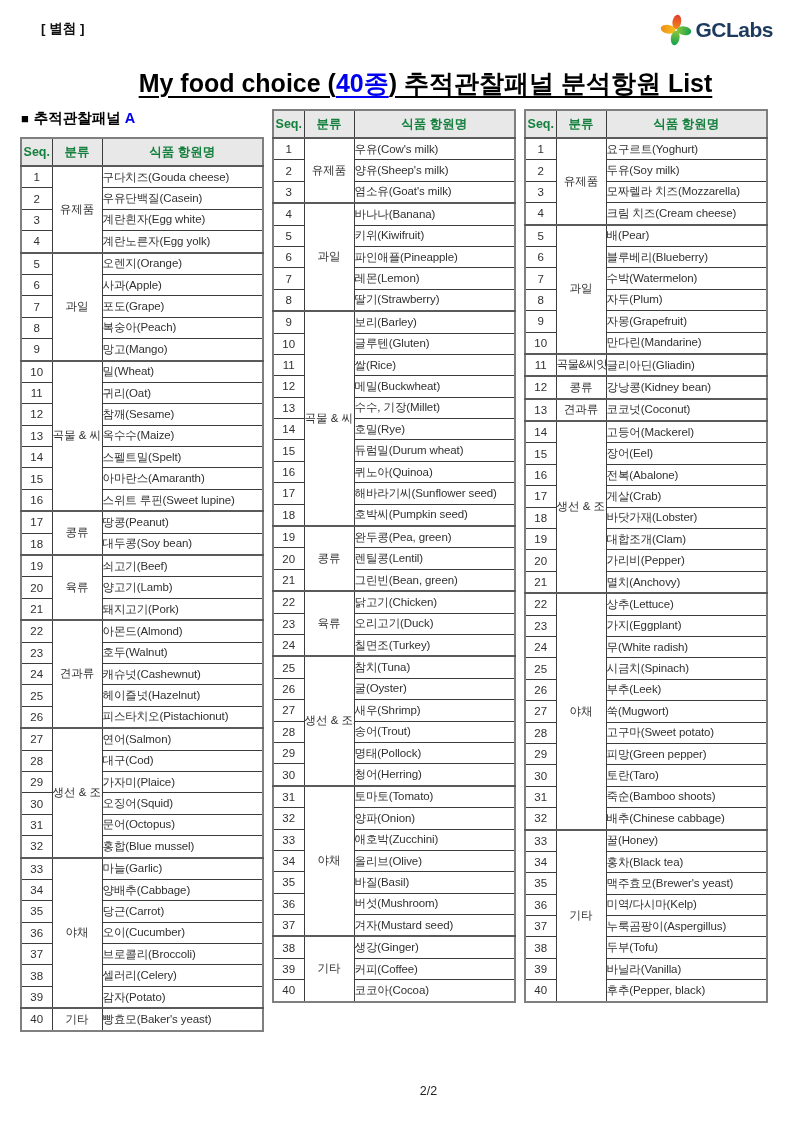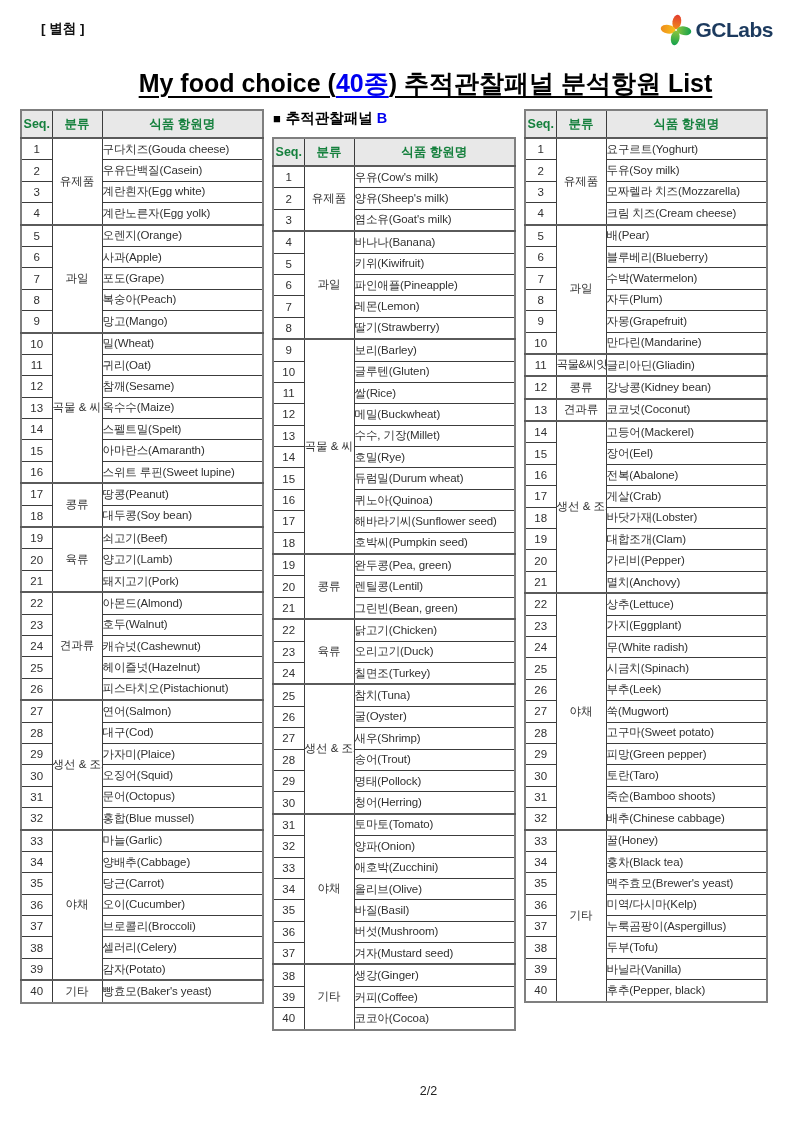--- a/index.html
+++ b/index.html
@@ -76,20 +76,21 @@
     <ellipse cx="19" cy="30" rx="5.4" ry="9.2" fill="url(#gp-bottom)" transform="rotate(9 19 30)"></ellipse>
   </svg>
   <span class="logo-text"><span>GC</span><span class="labs">Labs</span></span>
 </div>
 
 <h1 class="title"><span class="tline">My food choice (</span><span class="hl">40종</span><span class="tline">) 추적관찰패널 분석항원 List</span></h1>
 
 <div class="content">
 
   <div class="panel">
+    <div class="panel-header"><span class="bullet">■</span><span>추적관찰패널</span><span class="letter">A</span></div>
     <table class="list">
       <colgroup>
           <col style="width:31px">
           <col style="width:50px">
           <col style="width:161px">
         </colgroup>
       <thead>
         <tr>
           <th>Seq.</th>
           <th>분류</th>
@@ -262,212 +263,20 @@
             <td class="name">셀러리(Celery)</td>
           </tr>
           <tr>
             <td class="seq">39</td>
             <td class="name">감자(Potato)</td>
           </tr>
           <tr class="group-start">
             <td class="seq">40</td>
             <td class="cat" rowspan="1">기타</td>
             <td class="name">빵효모(Baker's yeast)</td>
-          </tr>
-        </tbody>
-    </table>
-  </div>
-
-  <div class="panel">
-    <div class="panel-header"><span class="bullet">■</span><span>추적관찰패널</span><span class="letter">B</span></div>
-    <table class="list">
-      <colgroup>
-          <col style="width:31px">
-          <col style="width:50px">
-          <col style="width:161px">
-        </colgroup>
-      <thead>
-        <tr>
-          <th>Seq.</th>
-          <th>분류</th>
-          <th>식품 항원명</th>
-        </tr>
-      </thead>
-      <tbody>
-          <tr class="group-start">
-            <td class="seq">1</td>
-            <td class="cat" rowspan="3">유제품</td>
-            <td class="name">우유(Cow's milk)</td>
-          </tr>
-          <tr>
-            <td class="seq">2</td>
-            <td class="name">양유(Sheep's milk)</td>
-          </tr>
-          <tr>
-            <td class="seq">3</td>
-            <td class="name">염소유(Goat's milk)</td>
-          </tr>
-          <tr class="group-start">
-            <td class="seq">4</td>
-            <td class="cat" rowspan="5">과일</td>
-            <td class="name">바나나(Banana)</td>
-          </tr>
-          <tr>
-            <td class="seq">5</td>
-            <td class="name">키위(Kiwifruit)</td>
-          </tr>
-          <tr>
-            <td class="seq">6</td>
-            <td class="name">파인애플(Pineapple)</td>
-          </tr>
-          <tr>
-            <td class="seq">7</td>
-            <td class="name">레몬(Lemon)</td>
-          </tr>
-          <tr>
-            <td class="seq">8</td>
-            <td class="name">딸기(Strawberry)</td>
-          </tr>
-          <tr class="group-start">
-            <td class="seq">9</td>
-            <td class="cat" rowspan="10">곡물
-&amp;
-씨앗</td>
-            <td class="name">보리(Barley)</td>
-          </tr>
-          <tr>
-            <td class="seq">10</td>
-            <td class="name">글루텐(Gluten)</td>
-          </tr>
-          <tr>
-            <td class="seq">11</td>
-            <td class="name">쌀(Rice)</td>
-          </tr>
-          <tr>
-            <td class="seq">12</td>
-            <td class="name">메밀(Buckwheat)</td>
-          </tr>
-          <tr>
-            <td class="seq">13</td>
-            <td class="name">수수, 기장(Millet)</td>
-          </tr>
-          <tr>
-            <td class="seq">14</td>
-            <td class="name">호밀(Rye)</td>
-          </tr>
-          <tr>
-            <td class="seq">15</td>
-            <td class="name">듀럼밀(Durum wheat)</td>
-          </tr>
-          <tr>
-            <td class="seq">16</td>
-            <td class="name">퀴노아(Quinoa)</td>
-          </tr>
-          <tr>
-            <td class="seq">17</td>
-            <td class="name">해바라기씨(Sunflower seed)</td>
-          </tr>
-          <tr>
-            <td class="seq">18</td>
-            <td class="name">호박씨(Pumpkin seed)</td>
-          </tr>
-          <tr class="group-start">
-            <td class="seq">19</td>
-            <td class="cat" rowspan="3">콩류</td>
-            <td class="name">완두콩(Pea, green)</td>
-          </tr>
-          <tr>
-            <td class="seq">20</td>
-            <td class="name">렌틸콩(Lentil)</td>
-          </tr>
-          <tr>
-            <td class="seq">21</td>
-            <td class="name">그린빈(Bean, green)</td>
-          </tr>
-          <tr class="group-start">
-            <td class="seq">22</td>
-            <td class="cat" rowspan="3">육류</td>
-            <td class="name">닭고기(Chicken)</td>
-          </tr>
-          <tr>
-            <td class="seq">23</td>
-            <td class="name">오리고기(Duck)</td>
-          </tr>
-          <tr>
-            <td class="seq">24</td>
-            <td class="name">칠면조(Turkey)</td>
-          </tr>
-          <tr class="group-start">
-            <td class="seq">25</td>
-            <td class="cat" rowspan="6">생선
-&amp;
-조개</td>
-            <td class="name">참치(Tuna)</td>
-          </tr>
-          <tr>
-            <td class="seq">26</td>
-            <td class="name">굴(Oyster)</td>
-          </tr>
-          <tr>
-            <td class="seq">27</td>
-            <td class="name">새우(Shrimp)</td>
-          </tr>
-          <tr>
-            <td class="seq">28</td>
-            <td class="name">송어(Trout)</td>
-          </tr>
-          <tr>
-            <td class="seq">29</td>
-            <td class="name">명태(Pollock)</td>
-          </tr>
-          <tr>
-            <td class="seq">30</td>
-            <td class="name">청어(Herring)</td>
-          </tr>
-          <tr class="group-start">
-            <td class="seq">31</td>
-            <td class="cat" rowspan="7">야채</td>
-            <td class="name">토마토(Tomato)</td>
-          </tr>
-          <tr>
-            <td class="seq">32</td>
-            <td class="name">양파(Onion)</td>
-          </tr>
-          <tr>
-            <td class="seq">33</td>
-            <td class="name">애호박(Zucchini)</td>
-          </tr>
-          <tr>
-            <td class="seq">34</td>
-            <td class="name">올리브(Olive)</td>
-          </tr>
-          <tr>
-            <td class="seq">35</td>
-            <td class="name">바질(Basil)</td>
-          </tr>
-          <tr>
-            <td class="seq">36</td>
-            <td class="name">버섯(Mushroom)</td>
-          </tr>
-          <tr>
-            <td class="seq">37</td>
-            <td class="name">겨자(Mustard seed)</td>
-          </tr>
-          <tr class="group-start">
-            <td class="seq">38</td>
-            <td class="cat" rowspan="3">기타</td>
-            <td class="name">생강(Ginger)</td>
-          </tr>
-          <tr>
-            <td class="seq">39</td>
-            <td class="name">커피(Coffee)</td>
-          </tr>
-          <tr>
-            <td class="seq">40</td>
-            <td class="name">코코아(Cocoa)</td>
           </tr>
         </tbody>
     </table>
   </div>
 
   <div class="panel">
     <table class="list">
       <colgroup>
           <col style="width:31px">
           <col style="width:50px">
@@ -476,20 +285,211 @@
       <thead>
         <tr>
           <th>Seq.</th>
           <th>분류</th>
           <th>식품 항원명</th>
         </tr>
       </thead>
       <tbody>
           <tr class="group-start">
             <td class="seq">1</td>
+            <td class="cat" rowspan="3">유제품</td>
+            <td class="name">우유(Cow's milk)</td>
+          </tr>
+          <tr>
+            <td class="seq">2</td>
+            <td class="name">양유(Sheep's milk)</td>
+          </tr>
+          <tr>
+            <td class="seq">3</td>
+            <td class="name">염소유(Goat's milk)</td>
+          </tr>
+          <tr class="group-start">
+            <td class="seq">4</td>
+            <td class="cat" rowspan="5">과일</td>
+            <td class="name">바나나(Banana)</td>
+          </tr>
+          <tr>
+            <td class="seq">5</td>
+            <td class="name">키위(Kiwifruit)</td>
+          </tr>
+          <tr>
+            <td class="seq">6</td>
+            <td class="name">파인애플(Pineapple)</td>
+          </tr>
+          <tr>
+            <td class="seq">7</td>
+            <td class="name">레몬(Lemon)</td>
+          </tr>
+          <tr>
+            <td class="seq">8</td>
+            <td class="name">딸기(Strawberry)</td>
+          </tr>
+          <tr class="group-start">
+            <td class="seq">9</td>
+            <td class="cat" rowspan="10">곡물
+&amp;
+씨앗</td>
+            <td class="name">보리(Barley)</td>
+          </tr>
+          <tr>
+            <td class="seq">10</td>
+            <td class="name">글루텐(Gluten)</td>
+          </tr>
+          <tr>
+            <td class="seq">11</td>
+            <td class="name">쌀(Rice)</td>
+          </tr>
+          <tr>
+            <td class="seq">12</td>
+            <td class="name">메밀(Buckwheat)</td>
+          </tr>
+          <tr>
+            <td class="seq">13</td>
+            <td class="name">수수, 기장(Millet)</td>
+          </tr>
+          <tr>
+            <td class="seq">14</td>
+            <td class="name">호밀(Rye)</td>
+          </tr>
+          <tr>
+            <td class="seq">15</td>
+            <td class="name">듀럼밀(Durum wheat)</td>
+          </tr>
+          <tr>
+            <td class="seq">16</td>
+            <td class="name">퀴노아(Quinoa)</td>
+          </tr>
+          <tr>
+            <td class="seq">17</td>
+            <td class="name">해바라기씨(Sunflower seed)</td>
+          </tr>
+          <tr>
+            <td class="seq">18</td>
+            <td class="name">호박씨(Pumpkin seed)</td>
+          </tr>
+          <tr class="group-start">
+            <td class="seq">19</td>
+            <td class="cat" rowspan="3">콩류</td>
+            <td class="name">완두콩(Pea, green)</td>
+          </tr>
+          <tr>
+            <td class="seq">20</td>
+            <td class="name">렌틸콩(Lentil)</td>
+          </tr>
+          <tr>
+            <td class="seq">21</td>
+            <td class="name">그린빈(Bean, green)</td>
+          </tr>
+          <tr class="group-start">
+            <td class="seq">22</td>
+            <td class="cat" rowspan="3">육류</td>
+            <td class="name">닭고기(Chicken)</td>
+          </tr>
+          <tr>
+            <td class="seq">23</td>
+            <td class="name">오리고기(Duck)</td>
+          </tr>
+          <tr>
+            <td class="seq">24</td>
+            <td class="name">칠면조(Turkey)</td>
+          </tr>
+          <tr class="group-start">
+            <td class="seq">25</td>
+            <td class="cat" rowspan="6">생선
+&amp;
+조개</td>
+            <td class="name">참치(Tuna)</td>
+          </tr>
+          <tr>
+            <td class="seq">26</td>
+            <td class="name">굴(Oyster)</td>
+          </tr>
+          <tr>
+            <td class="seq">27</td>
+            <td class="name">새우(Shrimp)</td>
+          </tr>
+          <tr>
+            <td class="seq">28</td>
+            <td class="name">송어(Trout)</td>
+          </tr>
+          <tr>
+            <td class="seq">29</td>
+            <td class="name">명태(Pollock)</td>
+          </tr>
+          <tr>
+            <td class="seq">30</td>
+            <td class="name">청어(Herring)</td>
+          </tr>
+          <tr class="group-start">
+            <td class="seq">31</td>
+            <td class="cat" rowspan="7">야채</td>
+            <td class="name">토마토(Tomato)</td>
+          </tr>
+          <tr>
+            <td class="seq">32</td>
+            <td class="name">양파(Onion)</td>
+          </tr>
+          <tr>
+            <td class="seq">33</td>
+            <td class="name">애호박(Zucchini)</td>
+          </tr>
+          <tr>
+            <td class="seq">34</td>
+            <td class="name">올리브(Olive)</td>
+          </tr>
+          <tr>
+            <td class="seq">35</td>
+            <td class="name">바질(Basil)</td>
+          </tr>
+          <tr>
+            <td class="seq">36</td>
+            <td class="name">버섯(Mushroom)</td>
+          </tr>
+          <tr>
+            <td class="seq">37</td>
+            <td class="name">겨자(Mustard seed)</td>
+          </tr>
+          <tr class="group-start">
+            <td class="seq">38</td>
+            <td class="cat" rowspan="3">기타</td>
+            <td class="name">생강(Ginger)</td>
+          </tr>
+          <tr>
+            <td class="seq">39</td>
+            <td class="name">커피(Coffee)</td>
+          </tr>
+          <tr>
+            <td class="seq">40</td>
+            <td class="name">코코아(Cocoa)</td>
+          </tr>
+        </tbody>
+    </table>
+  </div>
+
+  <div class="panel">
+    <table class="list">
+      <colgroup>
+          <col style="width:31px">
+          <col style="width:50px">
+          <col style="width:161px">
+        </colgroup>
+      <thead>
+        <tr>
+          <th>Seq.</th>
+          <th>분류</th>
+          <th>식품 항원명</th>
+        </tr>
+      </thead>
+      <tbody>
+          <tr class="group-start">
+            <td class="seq">1</td>
             <td class="cat" rowspan="4">유제품</td>
             <td class="name">요구르트(Yoghurt)</td>
           </tr>
           <tr>
             <td class="seq">2</td>
             <td class="name">두유(Soy milk)</td>
           </tr>
           <tr>
             <td class="seq">3</td>
             <td class="name">모짜렐라 치즈(Mozzarella)</td>

